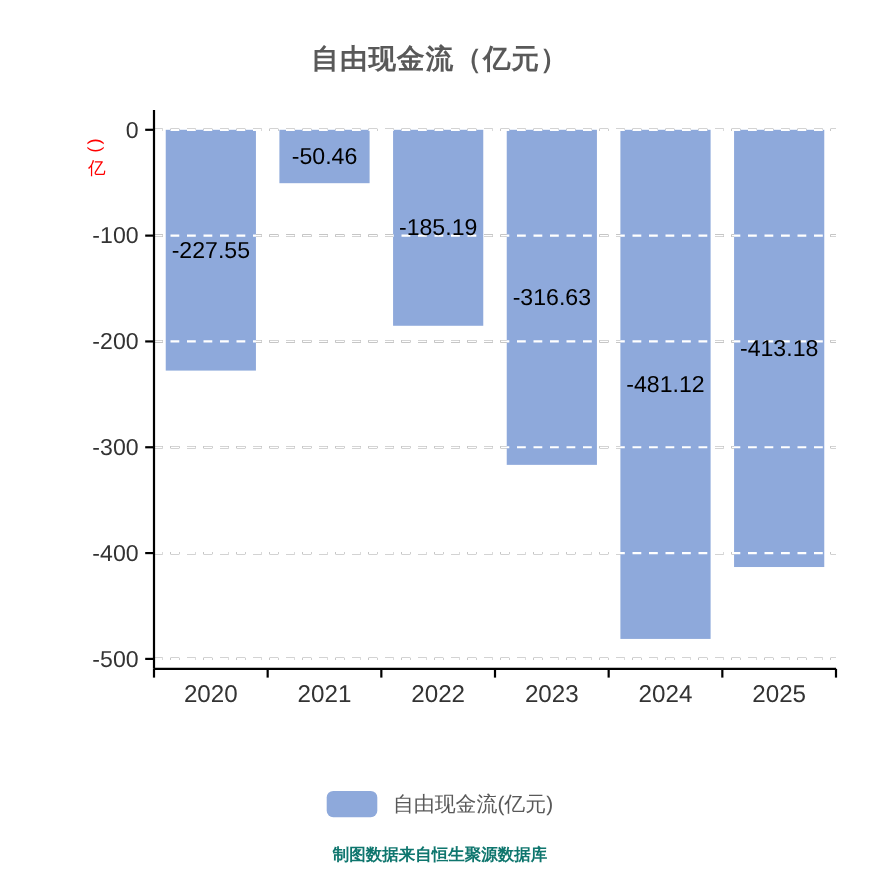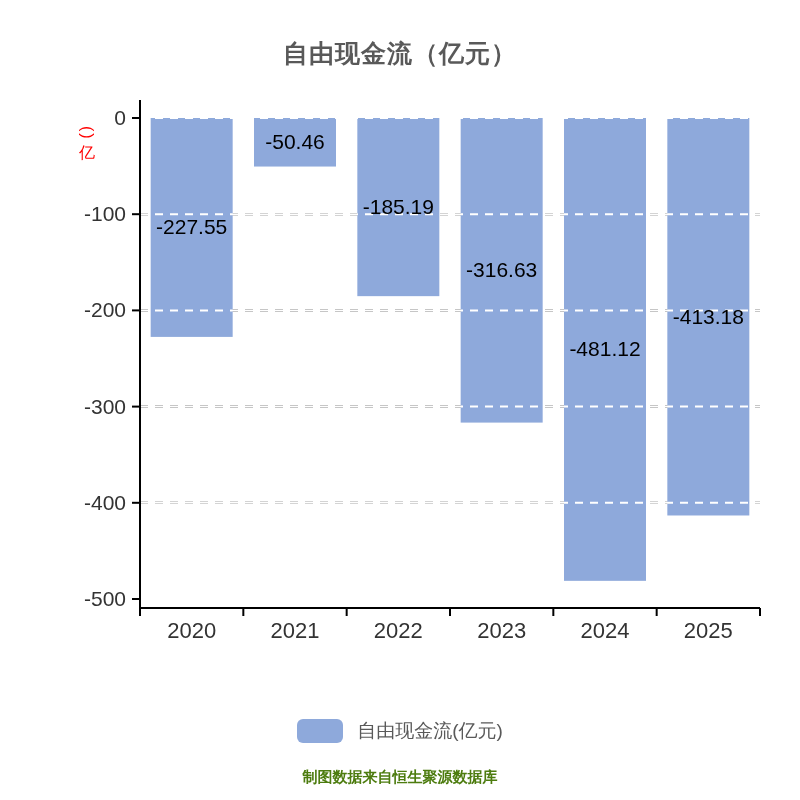--- a/index.html
+++ b/index.html
@@ -76,14 +76,14 @@
       <text x="501.66666666666663" y="277.29903" text-anchor="middle" font-size="21" fill="#000000">-316.63</text>
       <text x="605" y="356.41872" text-anchor="middle" font-size="21" fill="#000000">-481.12</text>
       <text x="708.3333333333333" y="323.73958" text-anchor="middle" font-size="21" fill="#000000">-413.18</text>
     </svg>
 
   <div id="legend">
     <div id="legend-swatch" style="background: rgb(142, 169, 219);"></div>
     <div id="legend-label">自由现金流(亿元)</div>
   </div>
 
-  <div id="footer-note" style="color: #4d7c0f;">制图数据来自恒生聚源数据库</div>
+  <div id="footer-note" style="color: #0f766e;">制图数据来自恒生聚源数据库</div>
 </div>
 
 </body></html>

